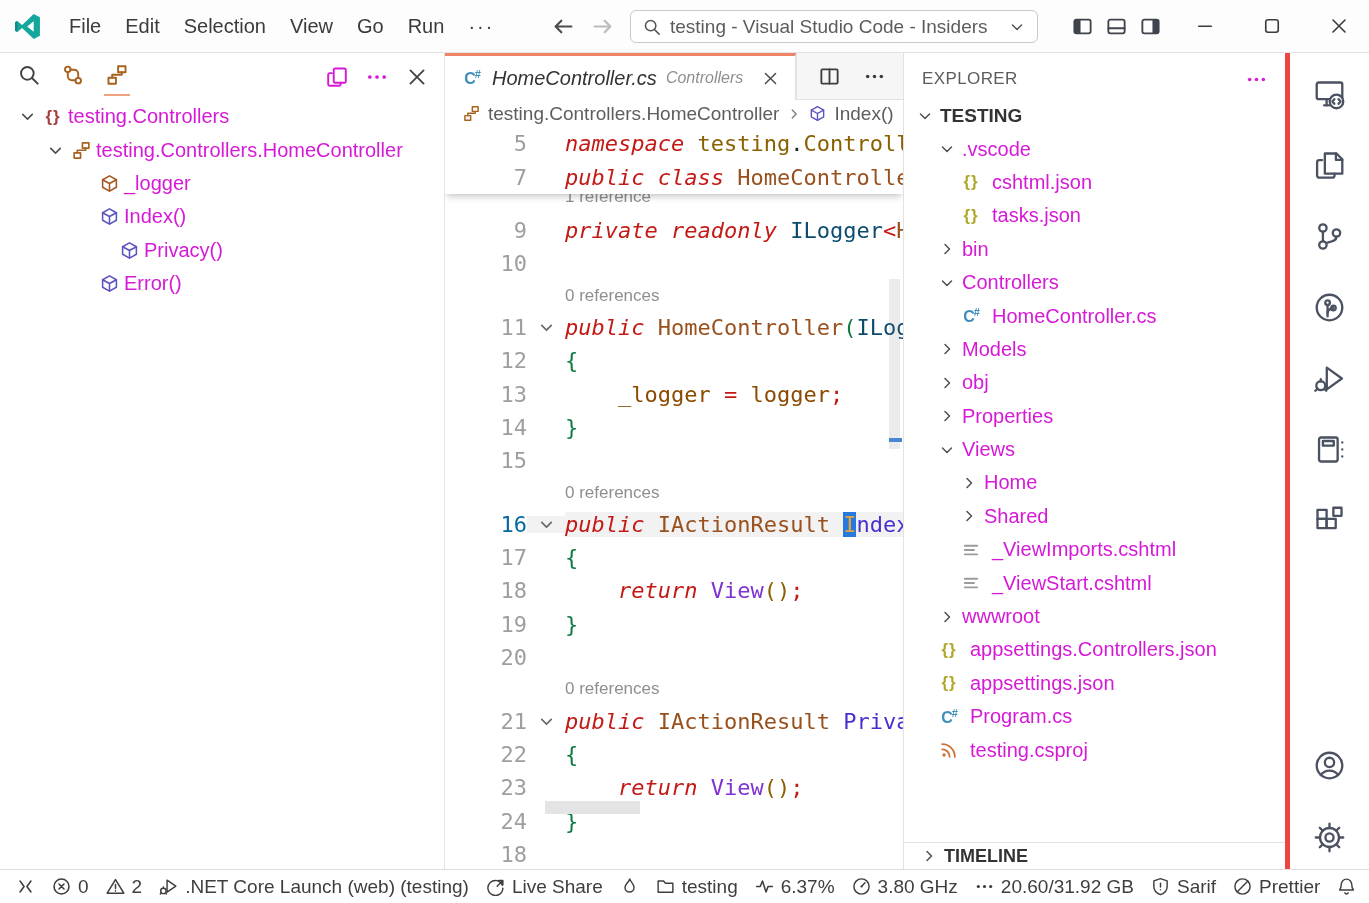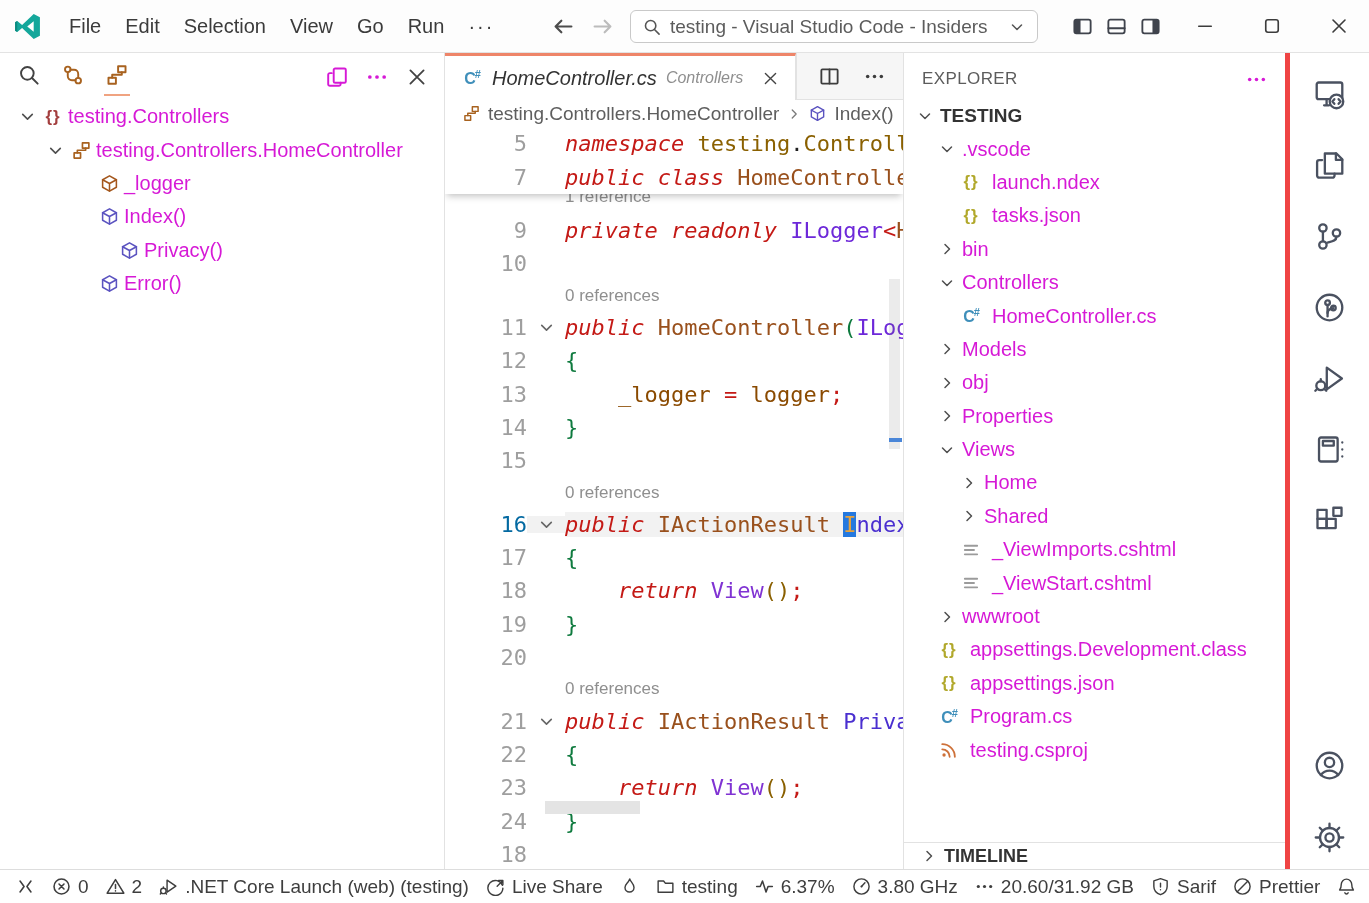--- a/index.html
+++ b/index.html
@@ -86,21 +86,21 @@
   .crow .ct{flex:1;white-space:pre;overflow:hidden;color:#1f1f1f;}
   .crow.cur .fold,.crow.cur .ct{background:#f2f2f2;}
   .lensrow{height:30px;display:flex;align-items:center;padding-left:120px;
     font-family:"Liberation Sans",sans-serif;font-size:17px;color:#8f8f8f;}
   .lensclip{height:20px;overflow:hidden;}
   .lensclip .inner{margin-top:-7px;padding-left:120px;font-family:"Liberation Sans",sans-serif;
     font-size:17px;color:#8f8f8f;}
   .tk-kw{color:#c41a16;font-style:italic;}
   .tk-ns{color:#8a6000;}
   .tk-ty{color:#99501c;}
-  .tk-if{color:#6d28d9;}
+  .tk-if{color:#0c4a6e;}
   .tk-mb{color:#8a4a00;}
   .tk-mn{color:#4a2fd0;}
   .tk-vw{color:#8033d3;}
   .tk-br{color:#0e7a3e;}
   .tk-pn{color:#c41a16;}
   .tk-pr{color:#8a6000;}
   .tk-pl{color:#1f1f1f;}
   .tk-sel{background:#2579df;color:#e8a33d;}
   .ovr-thumb{position:absolute;right:3px;top:152px;width:11px;height:170px;background:rgba(110,110,110,.14);z-index:3;}
   .ovr-mark{position:absolute;right:1px;top:311px;width:13px;height:4px;background:#4a86d8;z-index:3;}
@@ -550,21 +550,21 @@
             <svg viewBox="0 0 16 16" fill="none" stroke="currentColor" stroke-width="1.5" stroke-linecap="round" stroke-linejoin="round">
               <path d="M3.5 6L8 10.5L12.5 6"></path>
             </svg>
           </span>
           <span class="lbl">.vscode</span>
         </div>
         <div class="exrow" style="padding-left: 54px;">
           <span class="ic fic ">
             <span class="txt-braces json">{}</span>
           </span>
-          <span class="lbl">launch.ndex</span>
+          <span class="lbl">cshtml.json</span>
         </div>
         <div class="exrow" style="padding-left: 54px;">
           <span class="ic fic ">
             <span class="txt-braces json">{}</span>
           </span>
           <span class="lbl">tasks.json</span>
         </div>
         <div class="exrow" style="padding-left: 32px;">
           <span class="ic chev">
             <svg viewBox="0 0 16 16" fill="none" stroke="currentColor" stroke-width="1.5" stroke-linecap="round" stroke-linejoin="round">
@@ -656,21 +656,21 @@
             <svg viewBox="0 0 16 16" fill="none" stroke="currentColor" stroke-width="1.5" stroke-linecap="round" stroke-linejoin="round">
               <path d="M6 3.5L10.5 8L6 12.5"></path>
             </svg>
           </span>
           <span class="lbl">wwwroot</span>
         </div>
         <div class="exrow" style="padding-left: 32px;">
           <span class="ic fic ">
             <span class="txt-braces json">{}</span>
           </span>
-          <span class="lbl">appsettings.Development.class</span>
+          <span class="lbl">appsettings.Controllers.json</span>
         </div>
         <div class="exrow" style="padding-left: 32px;">
           <span class="ic fic ">
             <span class="txt-braces json">{}</span>
           </span>
           <span class="lbl">appsettings.json</span>
         </div>
         <div class="exrow" style="padding-left: 32px;">
           <span class="ic fic ">
             <span class="txt-cs">C<span class="hash">#</span></span>

